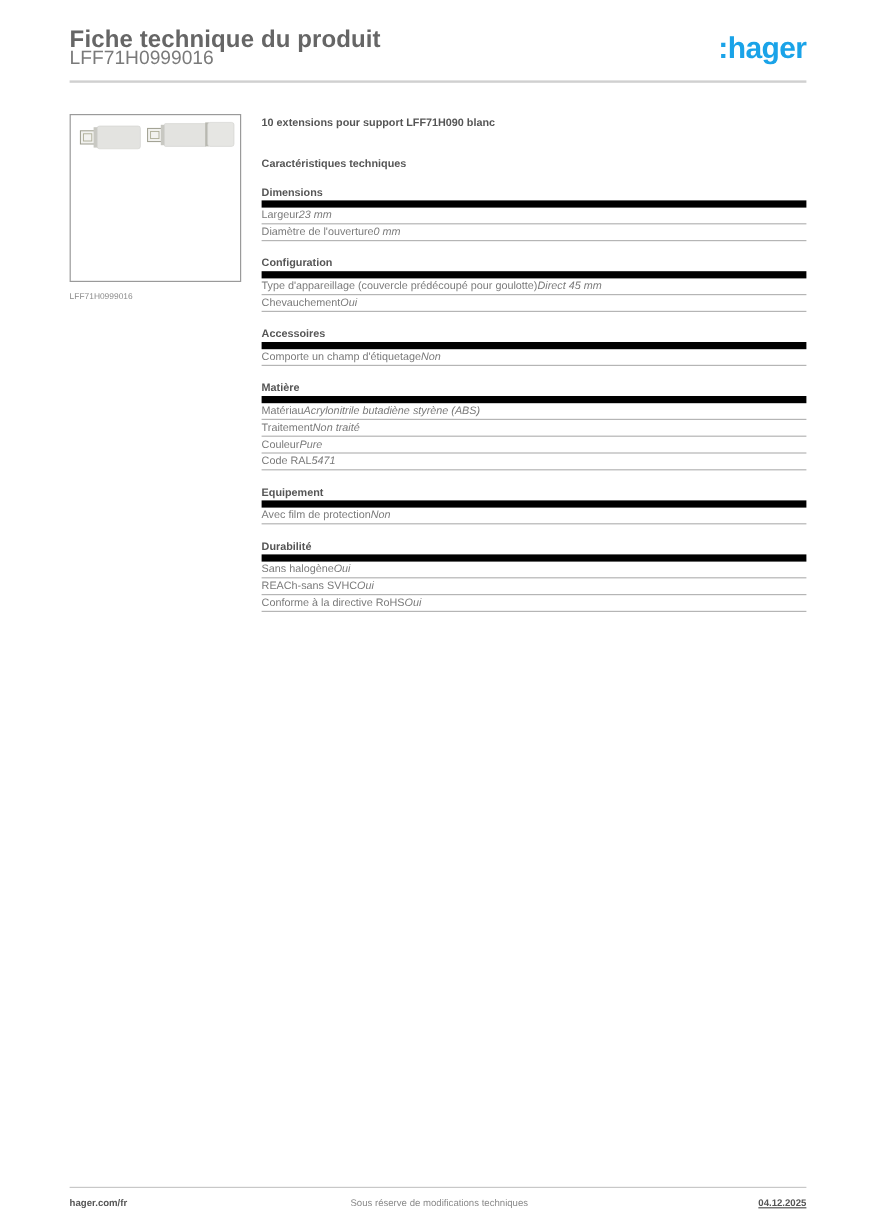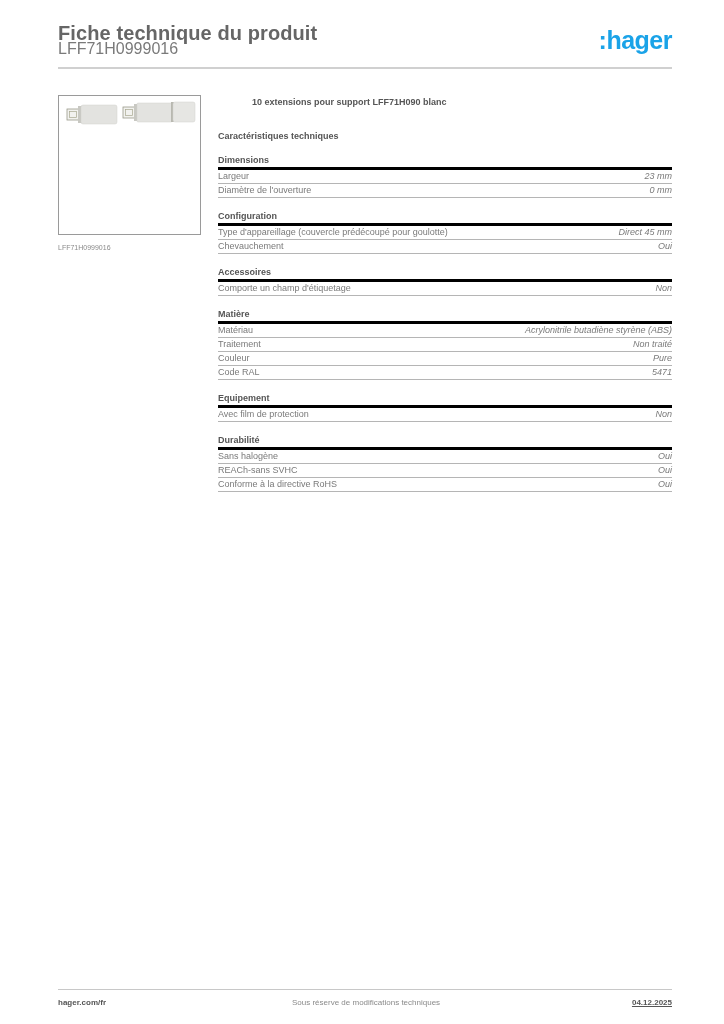--- a/index.html
+++ b/index.html
@@ -82,45 +82,44 @@
       left: 218px;
       top: 96px;
       width: 454px;
     }
     .product-name {
       font-size: 9px;
       font-weight: bold;
       color: #555555;
       height: 12px;
       line-height: 12px;
-      margin-left: 34px;
     }
     .spec-heading {
       margin-top: 22px;
       font-size: 9px;
       font-weight: bold;
       color: #555555;
       height: 12px;
       line-height: 12px;
     }
     .group {
       margin-top: 12px;
     }
     .group-title {
       font-size: 9px;
       font-weight: bold;
       color: #555555;
       height: 12px;
       line-height: 12px;
-      border-bottom: 3px solid #000000;
+      border-bottom: 6px solid #000000;
       padding-bottom: 1px;
     }
     .row {
       display: flex;
-      justify-content: space-between;
+      justify-content: flex-start;
       font-size: 9px;
       color: #7a7a7a;
       height: 13px;
       line-height: 13px;
       border-bottom: 1px solid #b5b5b5;
     }
     .row .label { white-space: nowrap; }
     .row .value { white-space: nowrap; text-align: right; font-style: italic; }
     .footer-divider {
       position: absolute;

